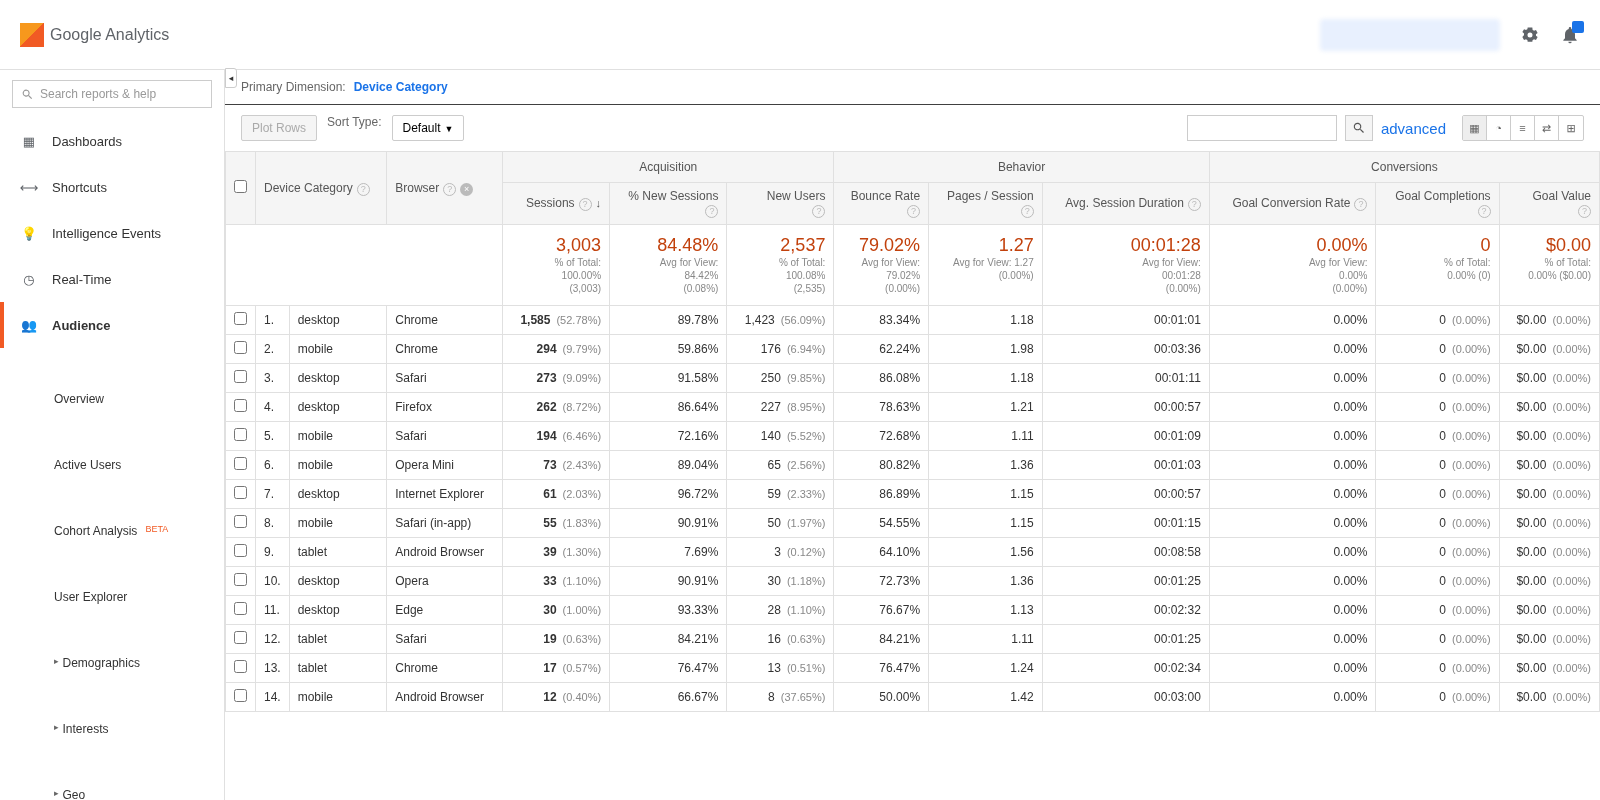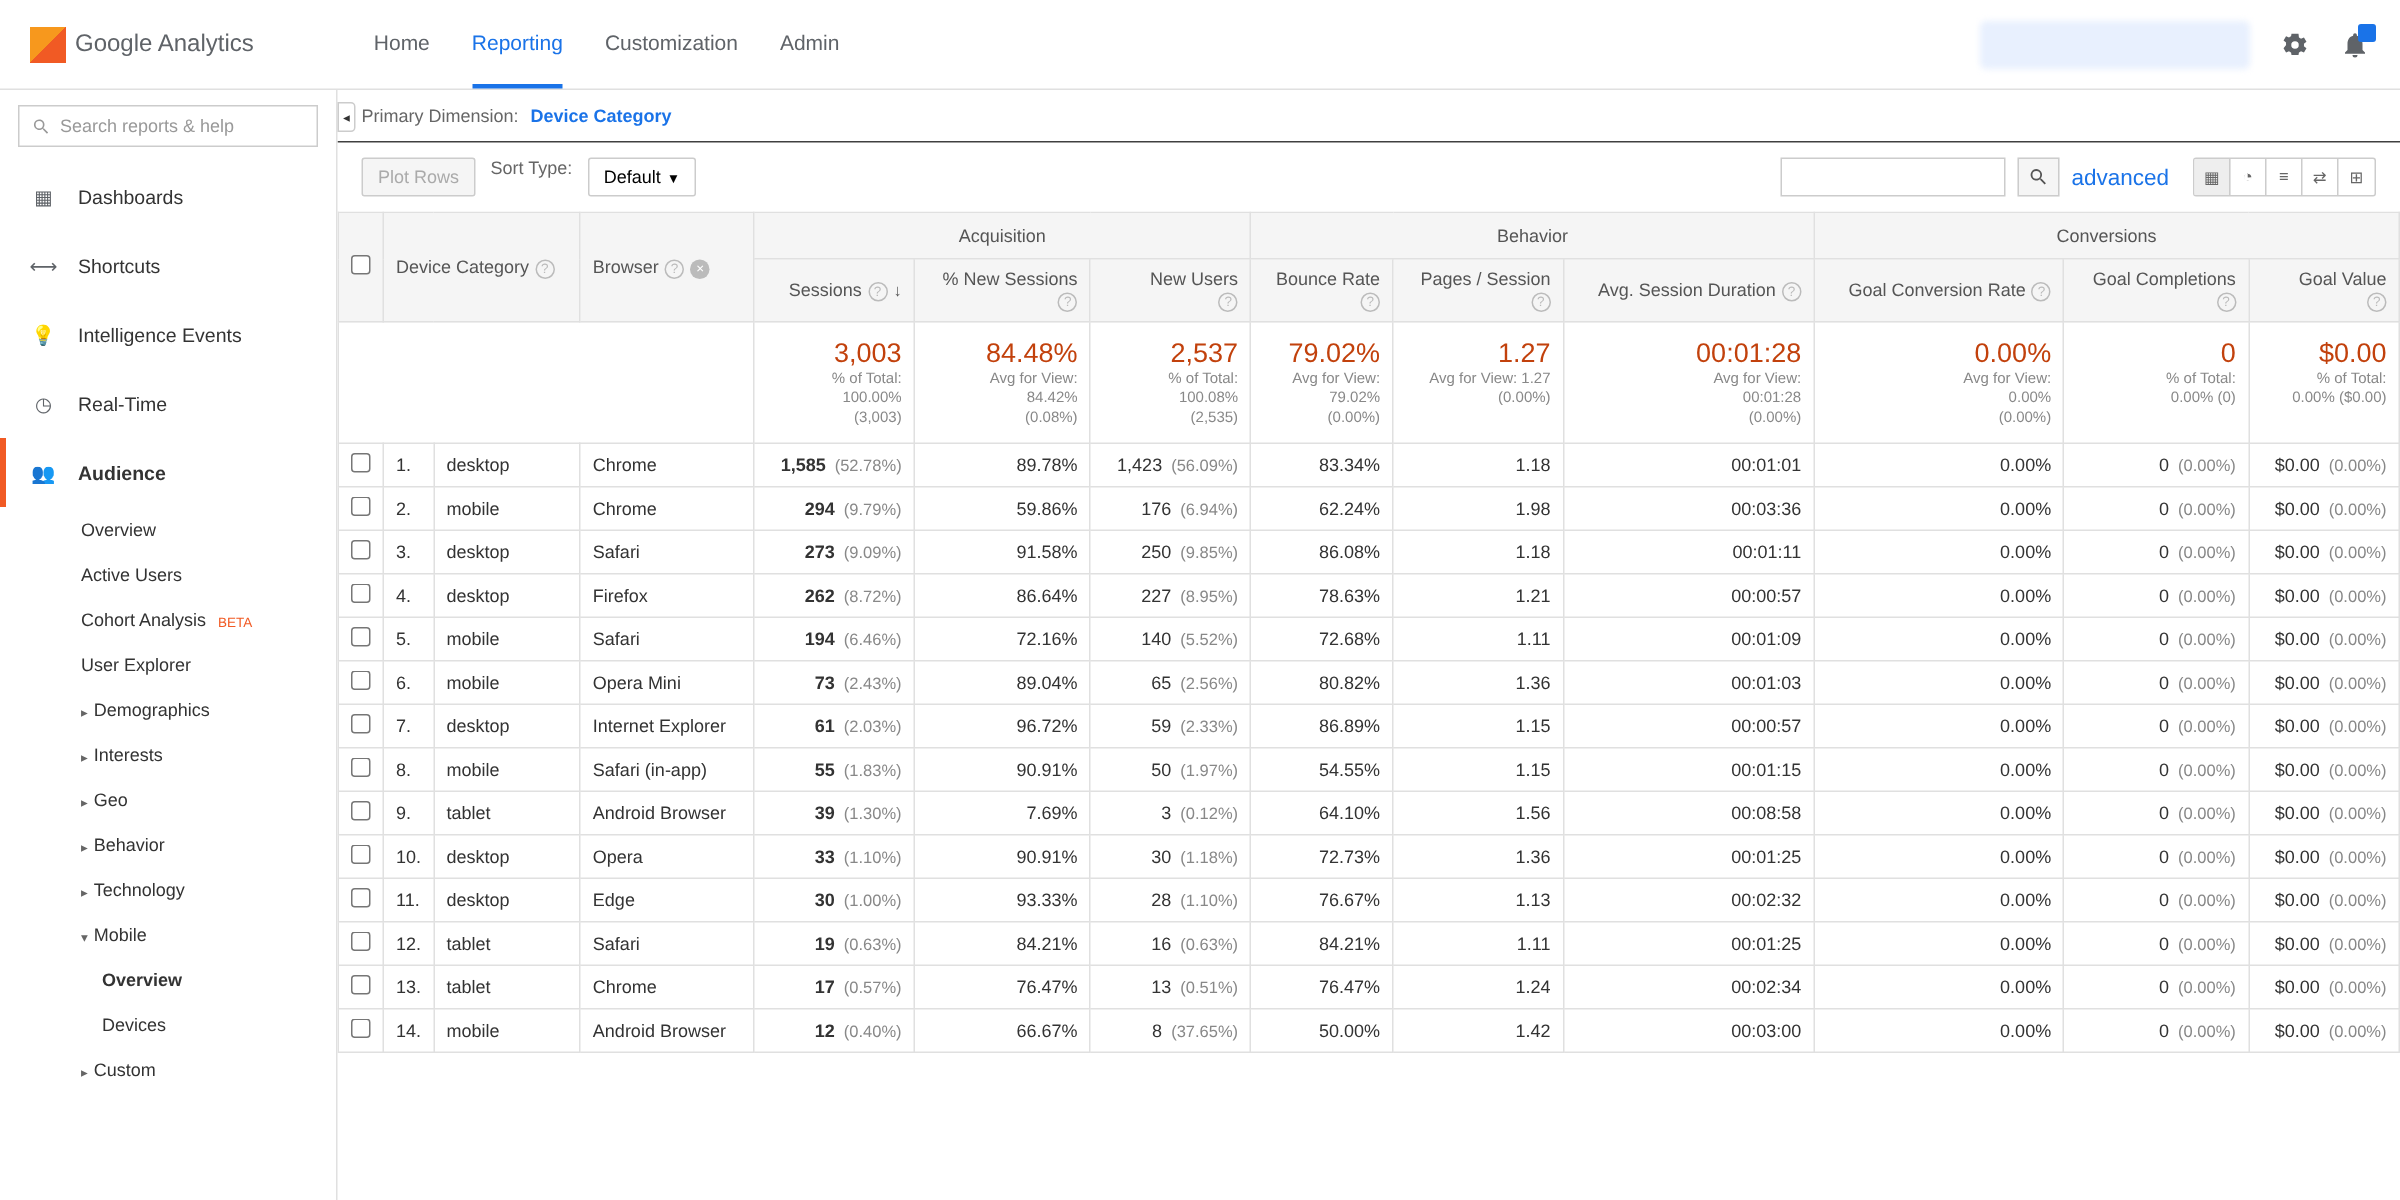--- a/index.html
+++ b/index.html
@@ -1,19 +1,19 @@
 <!DOCTYPE html>
 <html><head>
 <meta charset="utf-8">
 <style>
 * { margin:0; padding:0; box-sizing:border-box; }
 body { font-family:Arial,Helvetica,sans-serif; font-size:13px; color:#333; background:#fff; width:1600px; height:800px; overflow:hidden; }
 
 
-.topbar { height:60px; border-bottom:1px solid #e0e0e0; display:flex; padding:0 20px; }
+.topbar { height:70px; border-bottom:1px solid #e0e0e0; display:flex; align-items:center; padding:0 20px; }
 .logo { display:flex; align-items:center; gap:6px; }
 .logo-icon { width:24px; height:24px; background:linear-gradient(135deg,#f7981d 0%,#f7981d 50%,#f15a24 50%,#f15a24 100%); }
 .logo-text { font-size:16px; color:#5f6368; }
 .topnav { display:flex; gap:28px; margin-left:80px; }
 .topnav-item { font-size:14px; color:#5f6368; padding:20px 0 18px; cursor:pointer; }
 .topnav-item.active { color:#1a73e8; border-bottom:3px solid #1a73e8; }
 .topbar-right { margin-left:auto; display:flex; align-items:center; gap:20px; }
 .account-blur { width:180px; height:32px; background:#e8f0fe; border-radius:4px; filter:blur(2px); }
 .gear,.bell { width:20px; height:20px; color:#5f6368; cursor:pointer; }
 .bell { position:relative; }
@@ -22,21 +22,21 @@
 
 .main { display:flex; height:740px; }
 
 
 .sidebar { width:225px; border-right:1px solid #e0e0e0; padding:10px 0; overflow:hidden; }
 .search-box { margin:0 12px 10px; border:1px solid #ccc; padding:6px 8px; display:flex; align-items:center; gap:6px; font-size:12px; color:#999; }
 .nav-item { display:flex; align-items:center; gap:14px; padding:14px 20px; font-size:13px; color:#333; cursor:pointer; }
 .nav-item.active { border-left:4px solid #f15a24; background:#fff; font-weight:700; padding-left:16px; }
 .nav-icon { width:18px; height:18px; display:inline-flex; align-items:center; justify-content:center; color:#5f6368; }
 .subnav { padding-left:54px; }
-.subnav-item { padding:8px 0; font-size:12px; color:#333; cursor:pointer; display:flex; align-items:flex-end; gap:4px; }
+.subnav-item { padding:8px 0; font-size:12px; color:#333; cursor:pointer; display:flex; align-items:flex-start; gap:4px;margin-top:36px; }
 .subnav-item.bold { font-weight:700; }
 .subnav-item .caret { font-size:9px; color:#666; }
 .beta { font-size:9px; color:#f15a24; margin-left:4px; }
 .subsubnav { padding-left:14px; }
 
 
 .content { flex:1; display:flex; flex-direction:column; overflow:hidden; }
 .collapse-handle { position:absolute; left:225px; top:68px; width:12px; height:20px; background:#fff; border:1px solid #ccc; border-radius:0 3px 3px 0; font-size:9px; display:flex; align-items:center; justify-content:center; cursor:pointer; }
 
 .dim-bar { padding:10px 16px; border-bottom:1px solid #404040; font-size:12px; display:flex; align-items:center; gap:8px; }
@@ -81,26 +81,20 @@
 input[type=checkbox] { cursor:pointer; }
 </style>
 </head>
 <body>
 
 <div class="topbar">
   <div class="logo">
     <div class="logo-icon"></div>
     <span class="logo-text"><span>Google</span> <span>Analytics</span></span>
   </div>
-  <div class="topnav" id="topnav">
-      <div class="topnav-item">Home</div>
-      <div class="topnav-item active">Reporting</div>
-      <div class="topnav-item">Customization</div>
-      <div class="topnav-item">Admin</div>
-    </div>
   <div class="topbar-right">
     <div class="account-blur"></div>
     <span class="gear">
       <svg viewBox="0 0 24 24" width="20" height="20" fill="#5f6368">
           <path d="M19.14 12.94a7 7 0 0 0 0-1.88l2.03-1.58-2-3.46-2.39.96a7 7 0 0 0-1.63-.94L14.8 3h-5.6l-.35 2.04c-.58.24-1.12.56-1.63.94l-2.39-.96-2 3.46 2.03 1.58a7 7 0 0 0 0 1.88L2.83 14.5l2 3.46 2.39-.96c.51.38 1.05.7 1.63.94L9.2 20h5.6l.35-2.04c.58-.24 1.12-.56 1.63-.94l2.39.96 2-3.46-2.03-1.58zM12 15a3 3 0 1 1 0-6 3 3 0 0 1 0 6z"></path>
         </svg>
     </span>
     <span class="bell">
       <svg viewBox="0 0 24 24" width="20" height="20" fill="#5f6368">
           <path d="M12 22a2 2 0 0 0 2-2h-4a2 2 0 0 0 2 2zm6-6V11c0-3.07-1.64-5.64-4.5-6.32V4a1.5 1.5 0 0 0-3 0v.68C7.63 5.36 6 7.92 6 11v5l-2 2v1h16v-1l-2-2z"></path>

